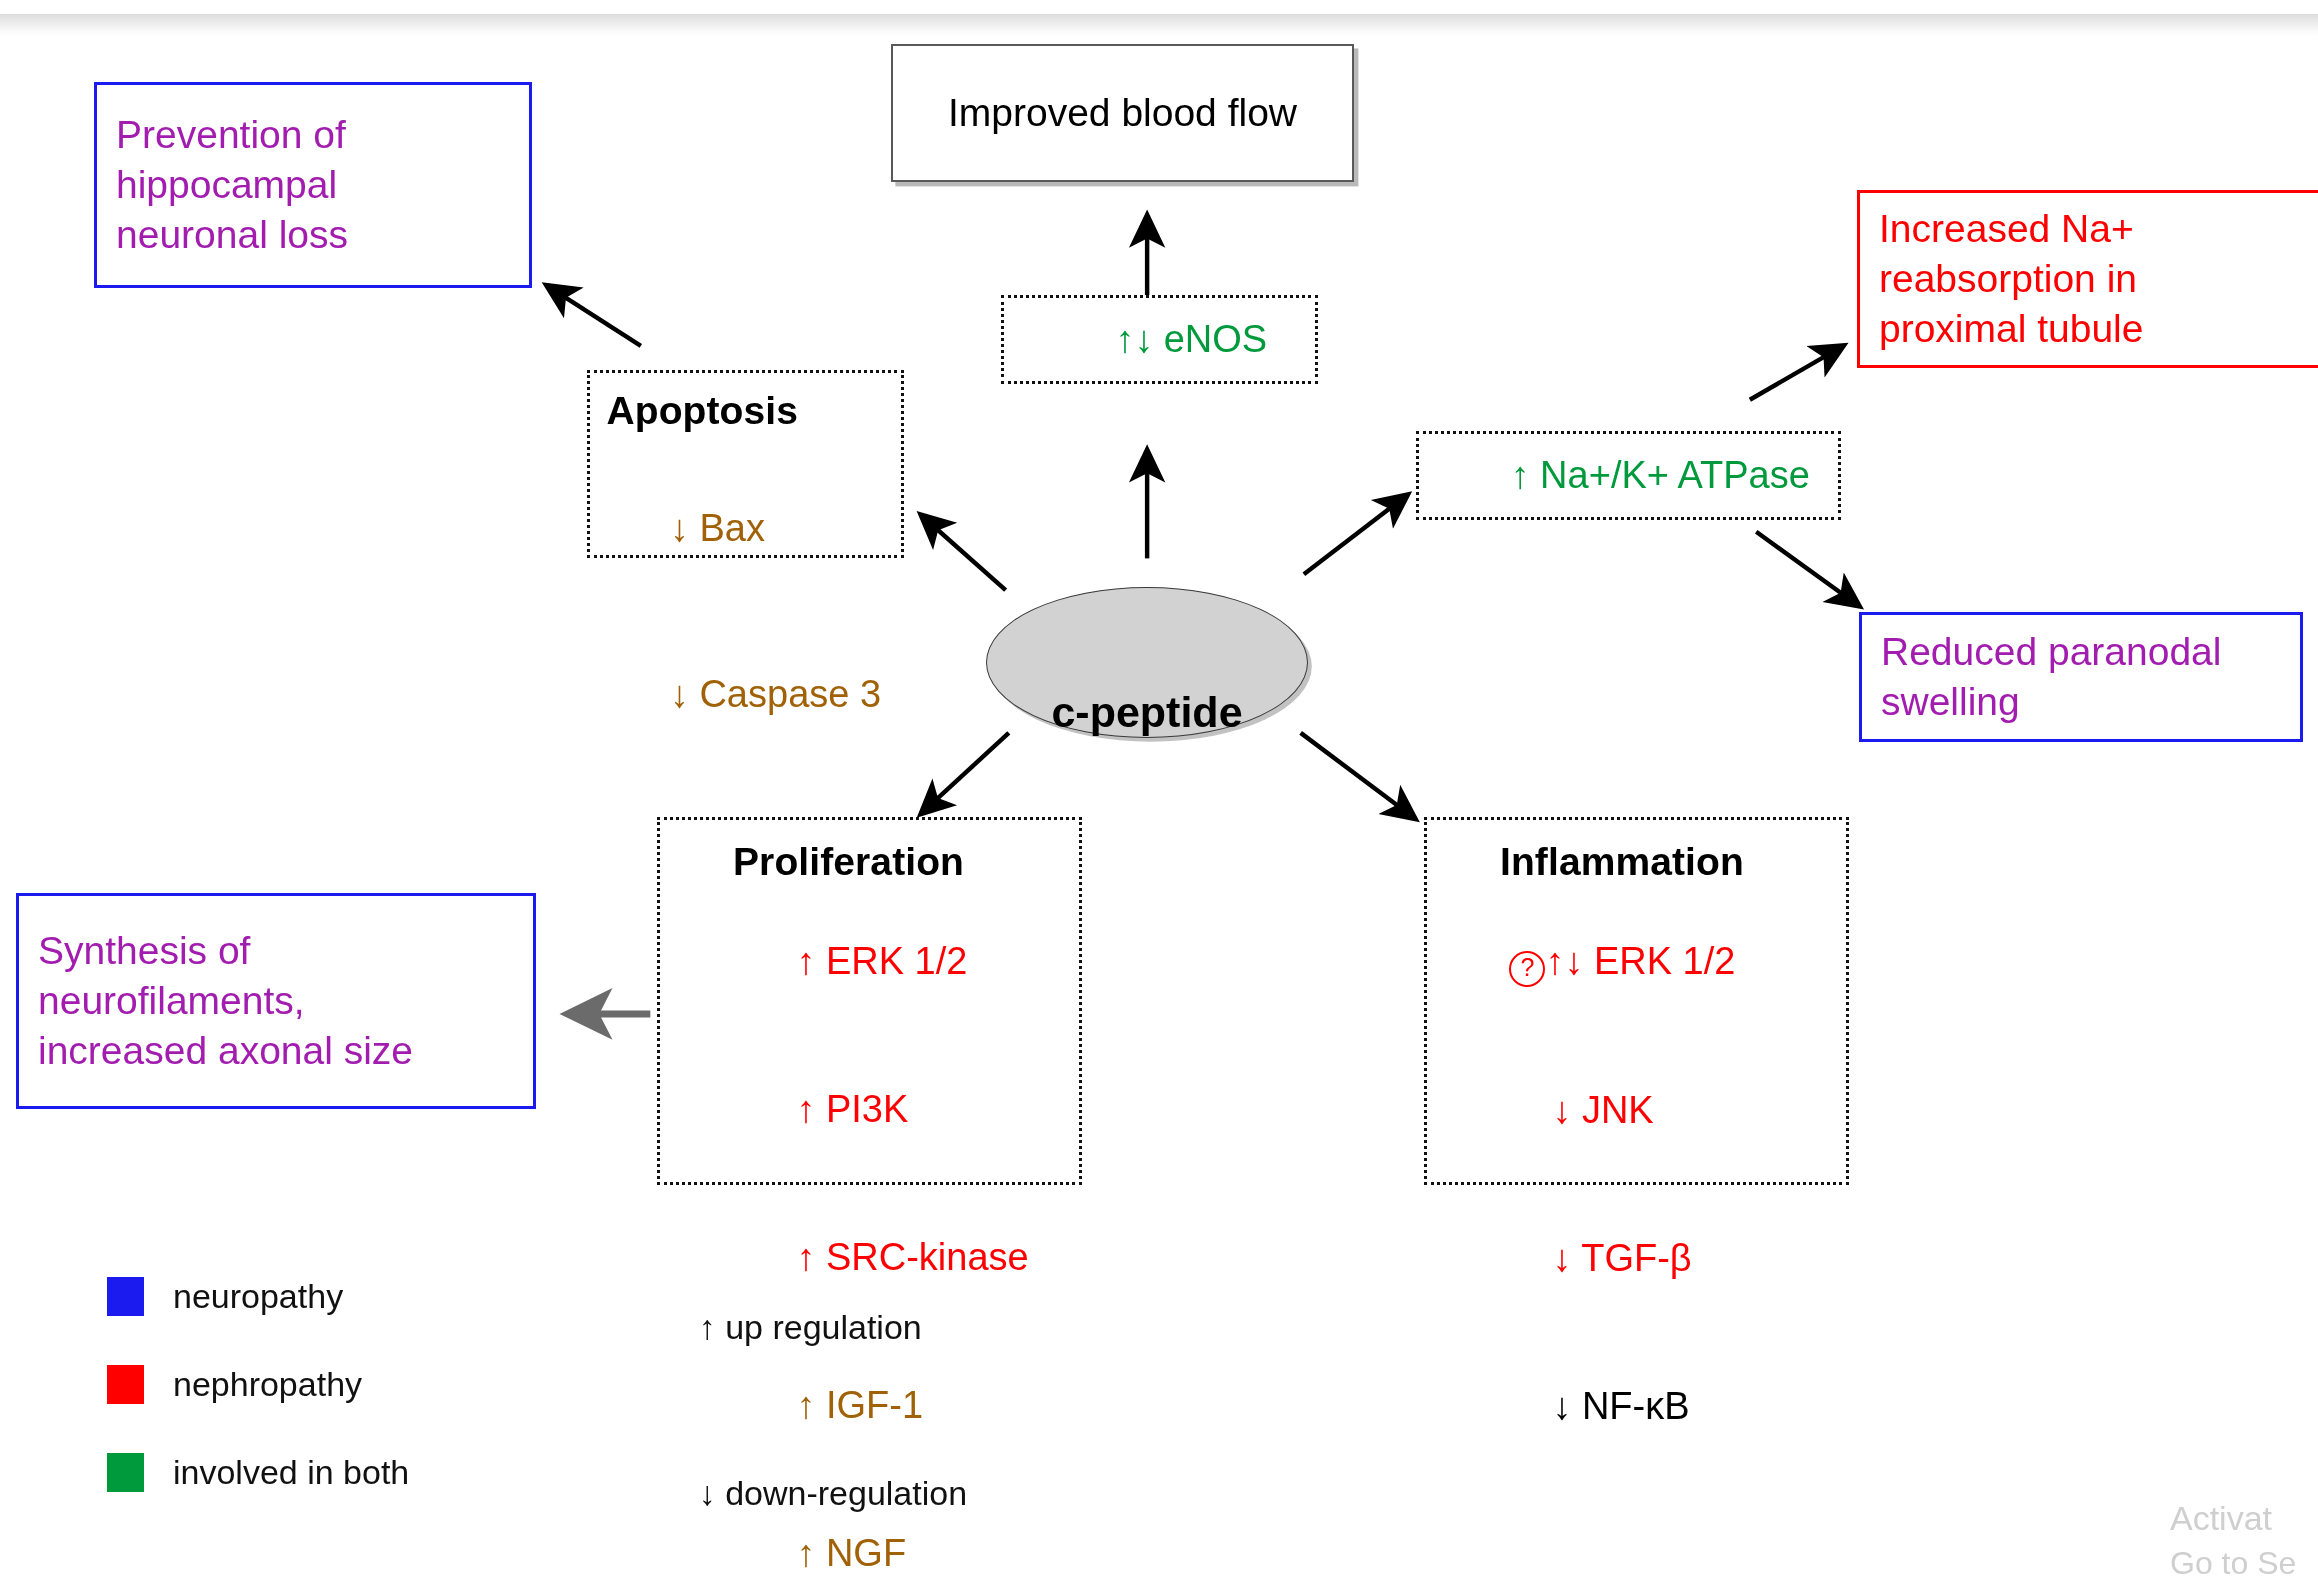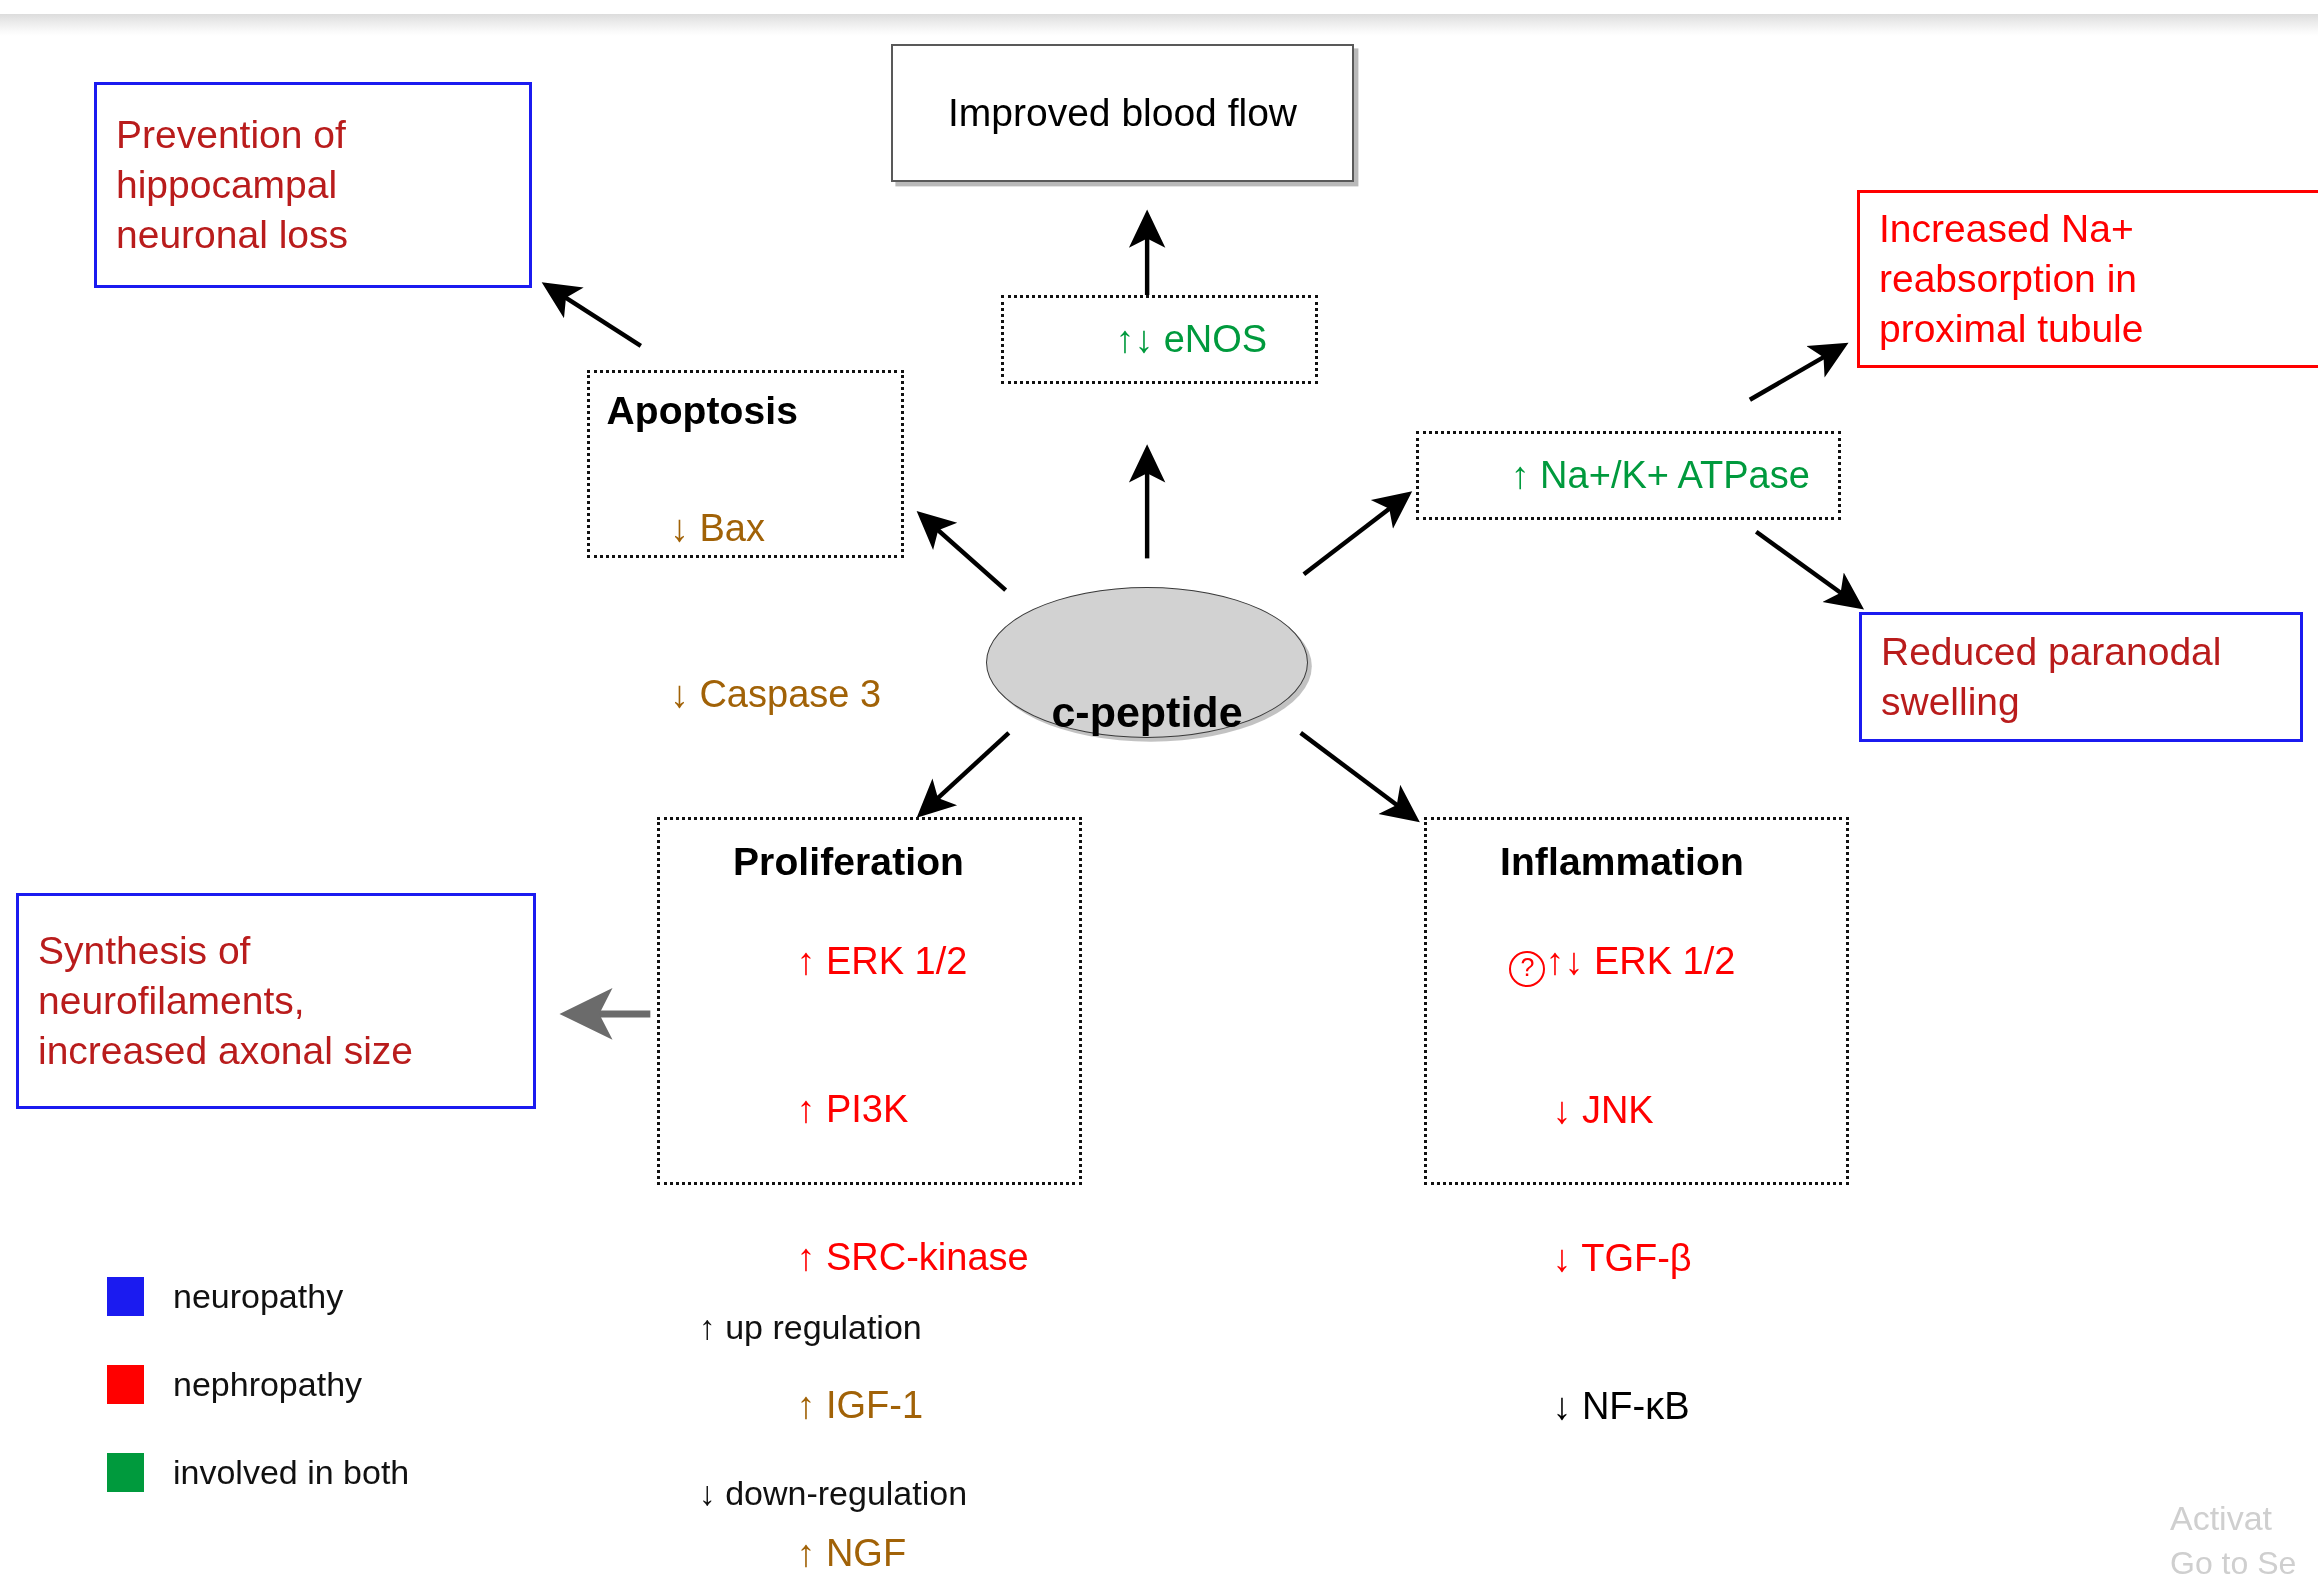--- a/index.html
+++ b/index.html
@@ -35,21 +35,21 @@
     box-shadow:4.4px 4.4px 0 0 rgba(128,128,128,.55);
     color:#000000;
     align-items:center;
     justify-content:center;
     font-size:39px;
     line-height:1.15;
   }
   
   .box-blue{
     border:3.2px solid #1b1bf0;
-    color:#b91c1c;
+    color:#a21caf;
     font-size:39px;
     line-height:1.28;
     padding:14px 19px;
   }
   
   .box-red{
     border:3.2px solid #ff0000;
     color:#ff0000;
     font-size:39px;
     line-height:1.28;

